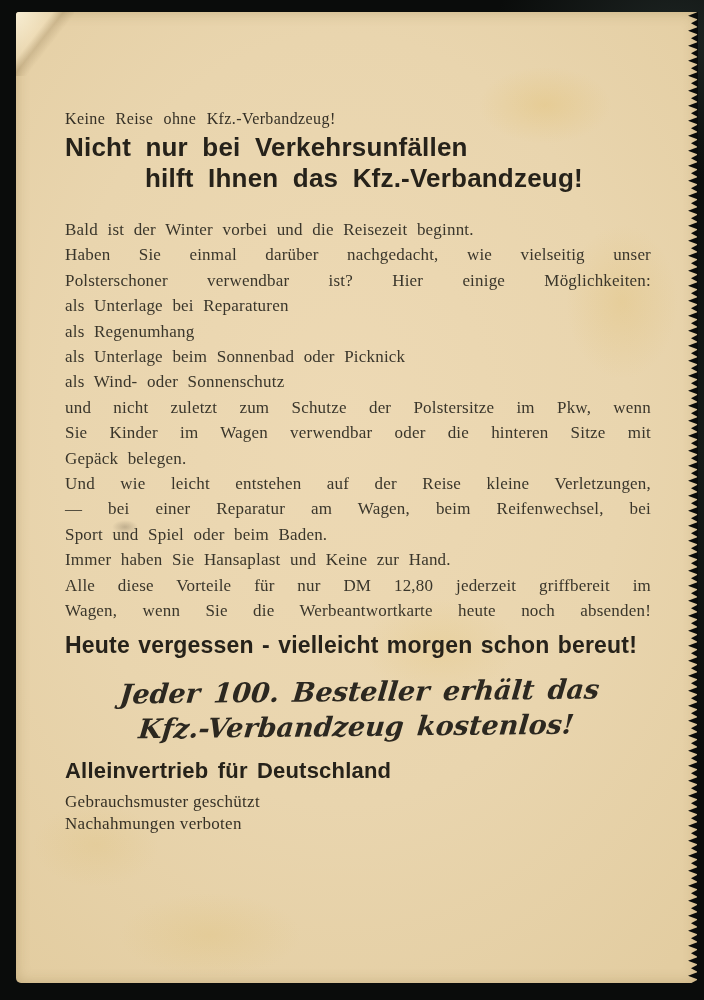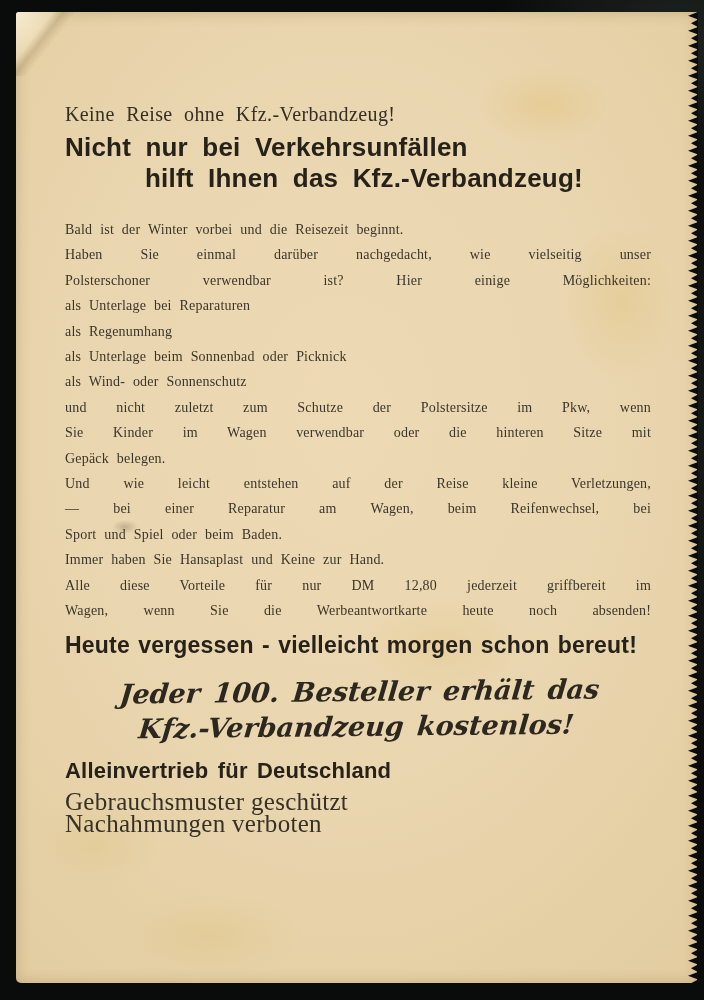--- a/index.html
+++ b/index.html
@@ -29,33 +29,33 @@
     background: linear-gradient(128deg,
       rgba(250,241,216,0.95) 0%, rgba(245,230,196,0.55) 34%,
       rgba(110,88,50,0.20) 44%, rgba(110,88,50,0.0) 56%);
     border-top-left-radius: 3px;
   }
   .smudge {
     position: absolute; left: 96px; top: 508px; width: 26px; height: 14px;
     background: radial-gradient(ellipse at center, rgba(70,60,45,0.25), rgba(70,60,45,0) 70%);
   }
   .tagline {
-    position: absolute; left: 49px; top: 91px;
-    font-size: 20px; letter-spacing: 0.4px; word-spacing: 6px; color: #342f25;
+    position: absolute; left: 49px; top: 98px;
+    font-size: 16px; letter-spacing: 0.4px; word-spacing: 6px; color: #342f25;
   }
   .headline {
     position: absolute; left: 49px; right: 43px; top: 120px;
     font-family: "Liberation Sans", sans-serif; font-weight: 700;
     font-size: 26px; line-height: 31px; color: #26221a;
     letter-spacing: 0.2px; word-spacing: 7px;
   }
   .headline .h2 { padding-left: 80px; }
   .bodytext {
     position: absolute; left: 49px; right: 46px; top: 205px;
-    font-size: 14px; line-height: 25.4px; word-spacing: 0.30em;
+    font-size: 17px; line-height: 25.4px; word-spacing: 0.30em;
     letter-spacing: 0.2px; color: #3a362b;
   }
   .bl { white-space: nowrap; }
   .bl.full { white-space: normal; text-align: justify; text-align-last: justify; }
   .slogan {
     position: absolute; left: 49px; right: 60px; top: 620px;
     font-family: "Liberation Sans", sans-serif; font-weight: 700;
     font-size: 23px; color: #26221a; letter-spacing: 0.2px;
     text-align: justify; text-align-last: justify;
   }
@@ -65,21 +65,21 @@
     font-size: 27px; line-height: 35px; text-align: center; color: #2c2820;
     transform: skewX(-6deg) rotate(-0.6deg); word-spacing: 4px;
   }
   .dist {
     position: absolute; left: 49px; top: 746px;
     font-family: Liberation Sans, sans-serif; font-weight: 700;
     font-size: 22px; color: #26221a; letter-spacing: 0.2px; word-spacing: 3px;
   }
   .legal {
     position: absolute; left: 49px; top: 779px;
-    font-size: 25px; line-height: 21.5px; color: #363126; letter-spacing: 0.3px;
+    font-size: 17px; line-height: 21.5px; color: #363126; letter-spacing: 0.3px;
   }
   .perf { position: absolute; right: -1px; top: 0; height: 100%; width: 14px; }
 </style>
 </head>
 <body>
 
 <div class="card">
   <div class="corner-bend"></div>
   <div class="smudge"></div>
 

